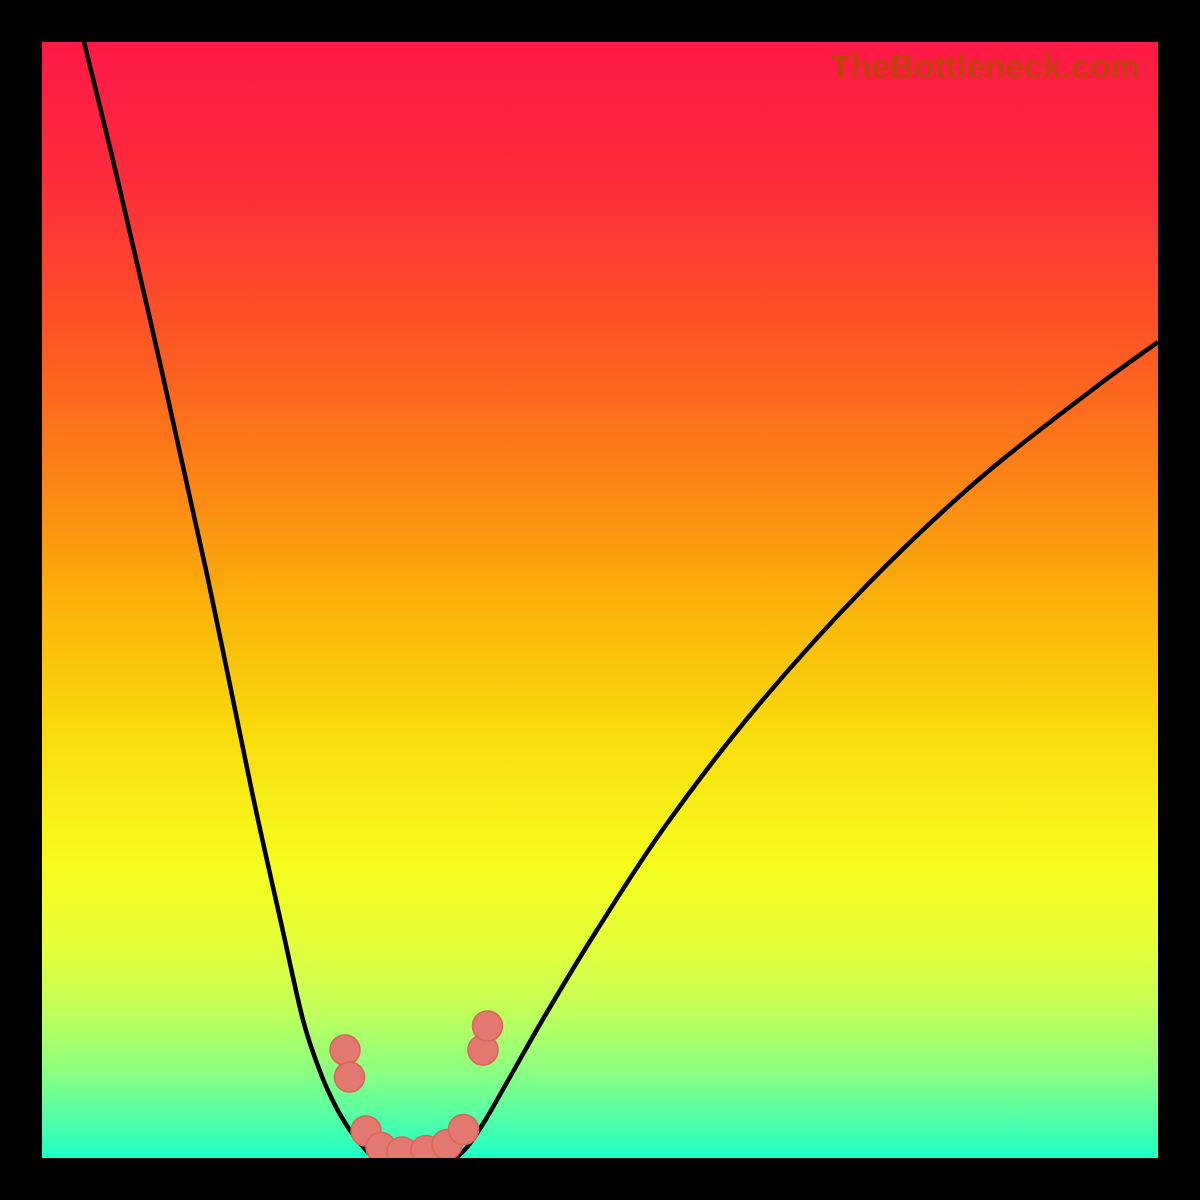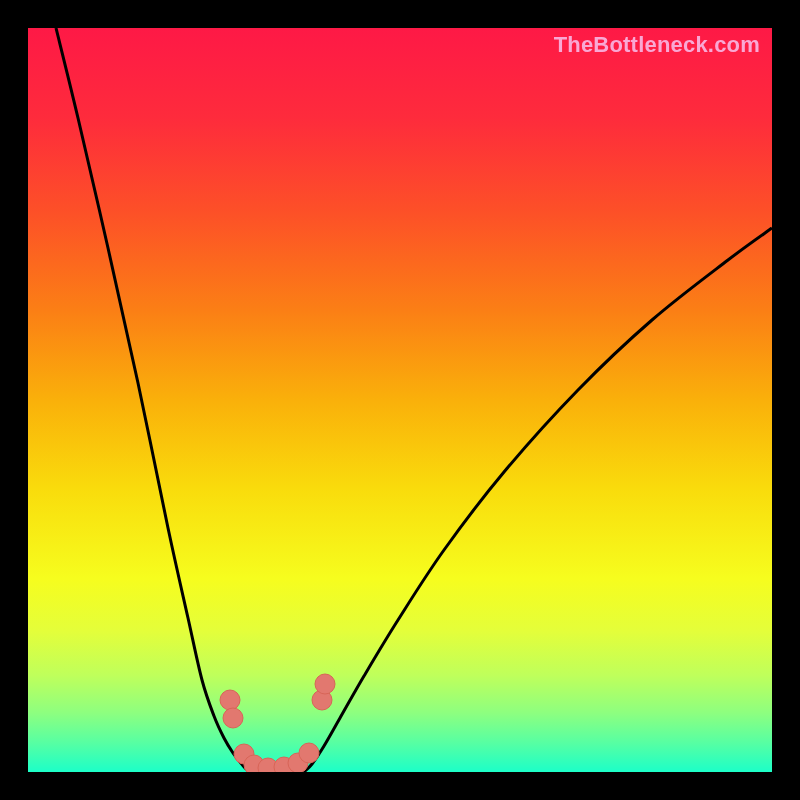--- a/index.html
+++ b/index.html
@@ -22,21 +22,21 @@
     position: absolute;
     inset: 0;
   }
   .watermark {
     position: absolute;
     top: 4px;
     right: 12px;
     font-family: Arial, Helvetica, sans-serif;
     font-size: 22px;
     font-weight: 600;
-    color: #f9a8d4;
+    color: #c2410c;
     letter-spacing: 0.2px;
   }
   svg.curve {
     position: absolute;
     inset: 0;
     width: 100%;
     height: 100%;
   }
   .dot {
     fill: #e2786f;

